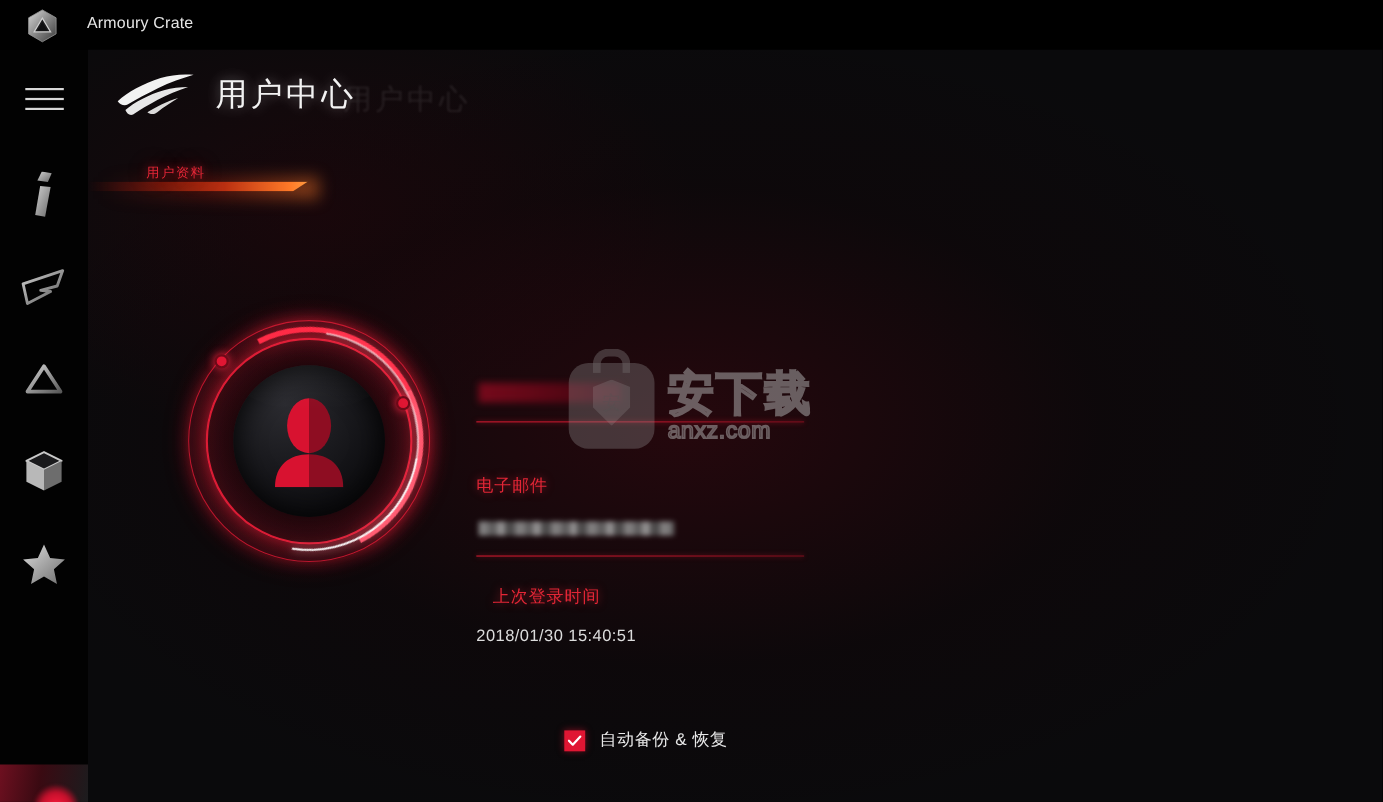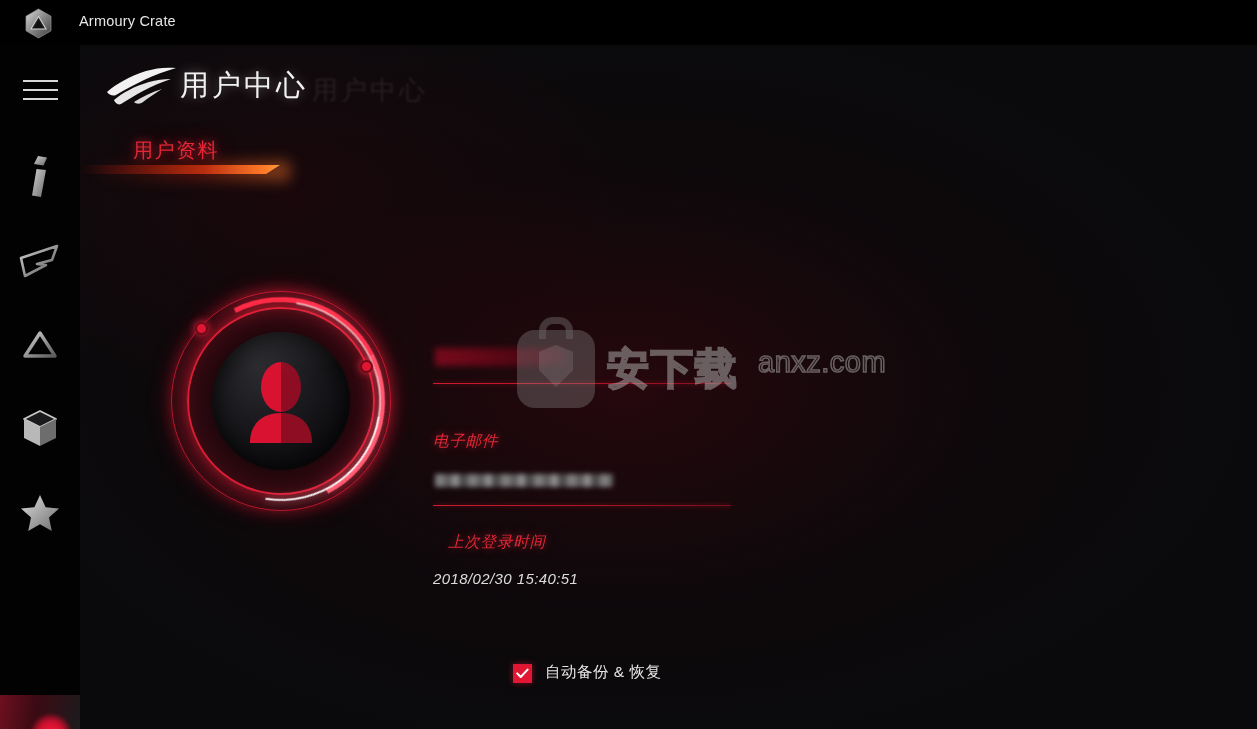--- a/index.html
+++ b/index.html
@@ -80,41 +80,41 @@
     background:
       radial-gradient(900px 520px at 46% 50%, rgba(60,6,14,0.55) 0%, rgba(22,3,6,0.25) 42%, rgba(0,0,0,0) 72%),
       radial-gradient(500px 300px at 18% 22%, rgba(44,6,12,0.45) 0%, rgba(0,0,0,0) 68%),
       #0a0a0c;
     overflow: hidden;
   }
 
   
   .page-head {
     position: absolute; left: 24px; top: 17px;
-    display: flex; align-items: center; 
+    display: flex; align-items: center; gap: 16px;
   }
   .rog-mark { width: 76px; height: 48px; }
   .page-title {
     font-size: 29px; color: #f2f2f2; letter-spacing: 3px;
     font-weight: 400;
     text-shadow: 0 0 12px rgba(255,255,255,.35), 0 0 30px rgba(255,255,255,.12);
   }
   .title-ghost {
     position: absolute; left: 232px; top: 28px;
     font-size: 26px; letter-spacing: 3px;
     color: rgba(255,255,255,0.09);
     filter: blur(1.2px);
     pointer-events: none;
   }
 
   
   .tabs { position: absolute; left: 0; top: 88px; width: 1177px; height: 50px; }
   .tab {
-    position: absolute; left: 53px; top: 4px;
-    font-size: 20px; color: #e32636; letter-spacing: 1.5px;
+    position: absolute; left: 53px; top: 16px;
+    font-size: 12px; color: #e32636; letter-spacing: 1.5px;
     text-shadow: 0 0 9px rgba(227,38,54,.75), 0 0 22px rgba(227,38,54,.35);
     cursor: pointer;
   }
   .tab-underline {
     position: absolute; left: 0; top: 32px;
     width: 200px; height: 9px;
     background: linear-gradient(90deg, rgba(0,0,0,0) 0%, rgba(120,22,12,.5) 20%, rgba(205,52,18,.85) 62%, #ff7a28 92%, #ff9a40 100%);
     clip-path: polygon(0 0, 100% 0, 93% 100%, 0 100%);
     filter: blur(.4px);
   }
@@ -184,21 +184,21 @@
   .avatar-person { position: absolute; left: 30px; top: 29px; }
   .avatar-bloom {
     position: absolute; left: -16px; top: -16px;
     width: 264px; height: 264px; border-radius: 50%;
     background: radial-gradient(circle, rgba(220,20,50,.20) 34%, rgba(180,12,38,.10) 52%, rgba(0,0,0,0) 70%);
     pointer-events: none;
   }
 
   
   .form { position: absolute; left: 353px; top: 245px; width: 330px; }
-  .field { position: relative; font-style: italic; }
+  .field { position: relative; }
   .field-label {
     font-size: 15.5px; color: #e32636; letter-spacing: .8px;
     text-shadow: 0 0 8px rgba(227,38,54,.6);
   }
   .field-line {
     width: 298px; height: 1px;
     background: linear-gradient(90deg, #d2182e 0%, #b01328 55%, #7d0d1c 100%);
     box-shadow: 0 0 5px rgba(210,24,46,.7);
   }
   .redacted-name {
@@ -248,29 +248,29 @@
     border-radius: 14px 14px 0 0;
   }
   .wm-shield {
     position: absolute; left: 50%; top: 15px; transform: translateX(-50%);
     width: 34px; height: 42px;
     background: rgba(176,176,176,.40);
     clip-path: polygon(50% 0%, 100% 16%, 100% 60%, 50% 100%, 0% 60%, 0% 16%);
     display: flex; align-items: center; justify-content: center;
   }
   .wm-shield span { font-size: 17px; color: rgba(120,120,120,.95); line-height: 1; }
-  .wm-text { display: flex; flex-direction: row; gap: 19px; }
+  .wm-text { display: flex; flex-direction: column; gap: 2px; }
   .wm-cn {
     font-size: 42px; line-height: 1; letter-spacing: 2px;
     color: transparent;
     -webkit-text-stroke: 2px rgba(178,178,178,.82);
     font-weight: 700;
   }
   .wm-en {
-    font-size: 29px; line-height: 1; letter-spacing: .5px;
+    font-size: 21px; line-height: 1; letter-spacing: .5px;
     color: transparent;
     -webkit-text-stroke: 1.6px rgba(178,178,178,.82);
     font-weight: 400;
   }
 </style>
 </head>
 <body>
 
 <div id="app">
 
@@ -432,21 +432,21 @@
       </div>
 
       <div class="field" style="height:120px;">
         <div class="field-label" style="position:absolute;left:0;top:45px;">电子邮件</div>
         <div class="redacted-email" style="position:absolute;left:2px;top:88px;"></div>
         <div class="field-line" style="position:absolute;left:0;top:119px;"></div>
       </div>
 
       <div class="field" style="height:92px;">
         <div class="field-label" style="position:absolute;left:0;top:26px;margin-left:15px;">上次登录时间</div>
-        <div class="value-text" style="position:absolute;left:0;top:64px;">2018/02/30 15:40:51</div>
+        <div class="value-text" style="position:absolute;left:0;top:64px;">2018/01/30 15:40:51</div>
       </div>
 
       <div class="checkrow" style="position:absolute;left:80px;top:372px;align-items:flex-end;">
         <span class="checkbox">
           <span>
             <svg width="13" height="11" viewBox="0 0 13 11">
               <path d="M1.2,5.4 L4.7,9 L11.6,1.6" fill="none" stroke="#ffffff" stroke-width="2" stroke-linecap="round" stroke-linejoin="round"></path>
             </svg>
           </span>
         </span>

